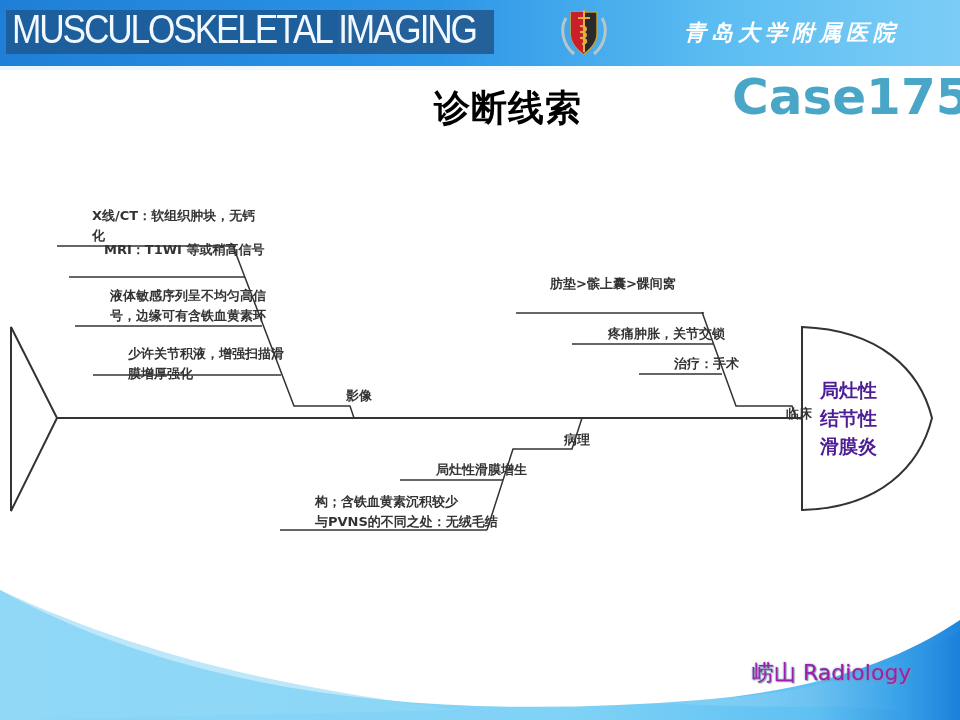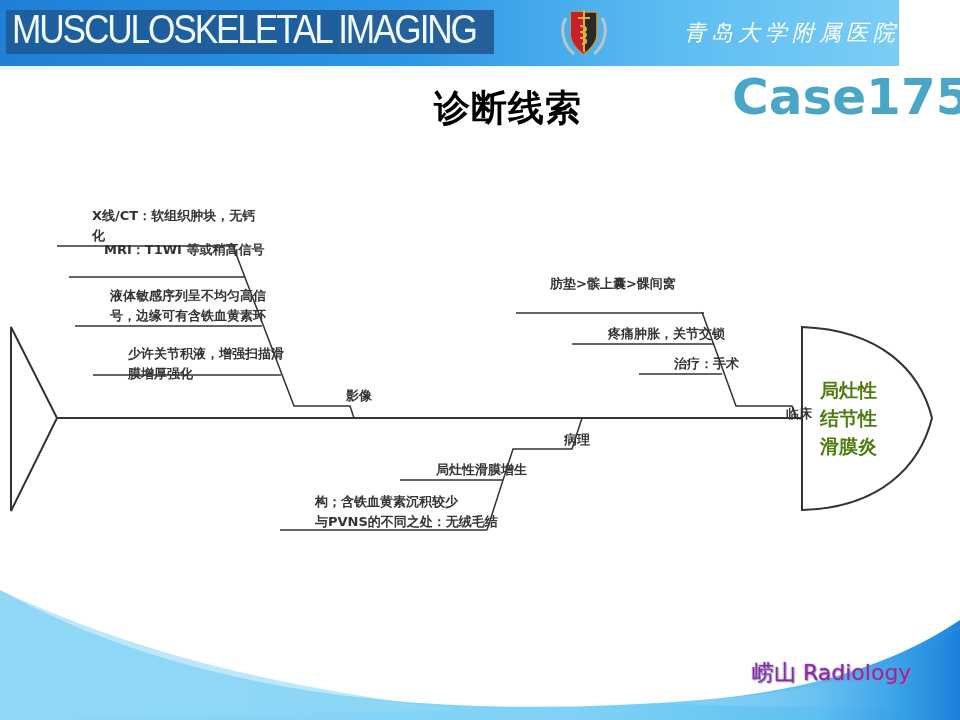--- a/index.html
+++ b/index.html
@@ -1,29 +1,29 @@
 <!DOCTYPE html>
 <html><head>
 <meta charset="utf-8">
 <style>
   html, body { margin: 0; padding: 0; }
   body { width: 960px; height: 720px; position: relative; overflow: hidden; background: #ffffff; font-family: "DejaVu Sans", sans-serif; }
-  .header { position: absolute; left: 0; top: 0; width: 880px; height: 66px;
-    background: linear-gradient(90deg, #1f7fd6 0%, #2b95e6 45%, #5cbdf2 75%, #7ccdf6 100%); padding-left: 19px; }
+  .header { position: absolute; left: 0; top: 0; width: 960px; height: 66px;
+    background: linear-gradient(90deg, #1f7fd6 0%, #2b95e6 45%, #5cbdf2 75%, #7ccdf6 100%); }
   .header-strip { position: absolute; left: 0; top: 66px; width: 960px; height: 4px; background: linear-gradient(90deg,#e9f5fd,#ffffff); }
   .msk-box { position: absolute; left: 6px; top: 10px; width: 488px; height: 44px; background: #1d5e9c; }
   .msk-box2 { position: absolute; left: 338px; top: 10px; width: 156px; height: 44px; background: #24609a; }
   .msk-text { position: absolute; left: 12px; top: 6px; color: #f2f8ff; font-family: "Liberation Sans", sans-serif; font-size: 41px; letter-spacing: -2.5px; transform: scaleX(0.86); transform-origin: left top; white-space: nowrap; line-height: 46px; }
   .logo { position: absolute; left: 556px; top: 4px; width: 56px; height: 56px; }
-  .hospital { position: absolute; left: 684px; top: 18px; color: #ffffff; font-family: "DejaVu Serif", serif; font-size: 22px; letter-spacing: 5px; font-weight: normal; font-style: italic; white-space: nowrap; }
+  .hospital { position: absolute; left: 684px; top: 18px; color: #ffffff; font-family: "DejaVu Serif", serif; font-size: 22px; letter-spacing: 5px; font-weight: bold; font-style: italic; white-space: nowrap; }
   .title { position: absolute; left: 386px; top: 84px; font-size: 36px; font-weight: bold; color: #000; letter-spacing: 1px; margin-left: 48px; }
   .case { position: absolute; left: 732px; top: 68px; font-family: "DejaVu Sans", sans-serif; font-weight: bold; font-size: 50px; color: #4aa6c6; letter-spacing: 0px; }
   .diagram { position: absolute; left: 0; top: 0; width: 960px; height: 720px; }
   .lbl { position: absolute; font-size: 13px; font-weight: bold; color: #333; line-height: 20px; white-space: nowrap; margin-left: 32px; }
-  .head-text { position: absolute; left: 820px; top: 376px; font-size: 19px; font-weight: bold; color: #4d7c0f; line-height: 28px; }
+  .head-text { position: absolute; left: 820px; top: 376px; font-size: 19px; font-weight: bold; color: #4c1d95; line-height: 28px; }
   .wave { position: absolute; left: 0; top: 0; width: 960px; height: 720px; }
   .wm { position: absolute; left: 712px; top: 658px; color: #a21caf; font-size: 22px; white-space: nowrap; text-shadow: 0 0 2px #6a8fa8, 1px 1px 1px #7a9ab0; display: flex; align-items: center; gap: 6px; }
   .wm-icon { width: 34px; height: 28px; }
 </style>
 </head>
 <body>
 
 <div class="header">
   <div class="msk-box"></div>
   <div class="msk-box2"></div>

